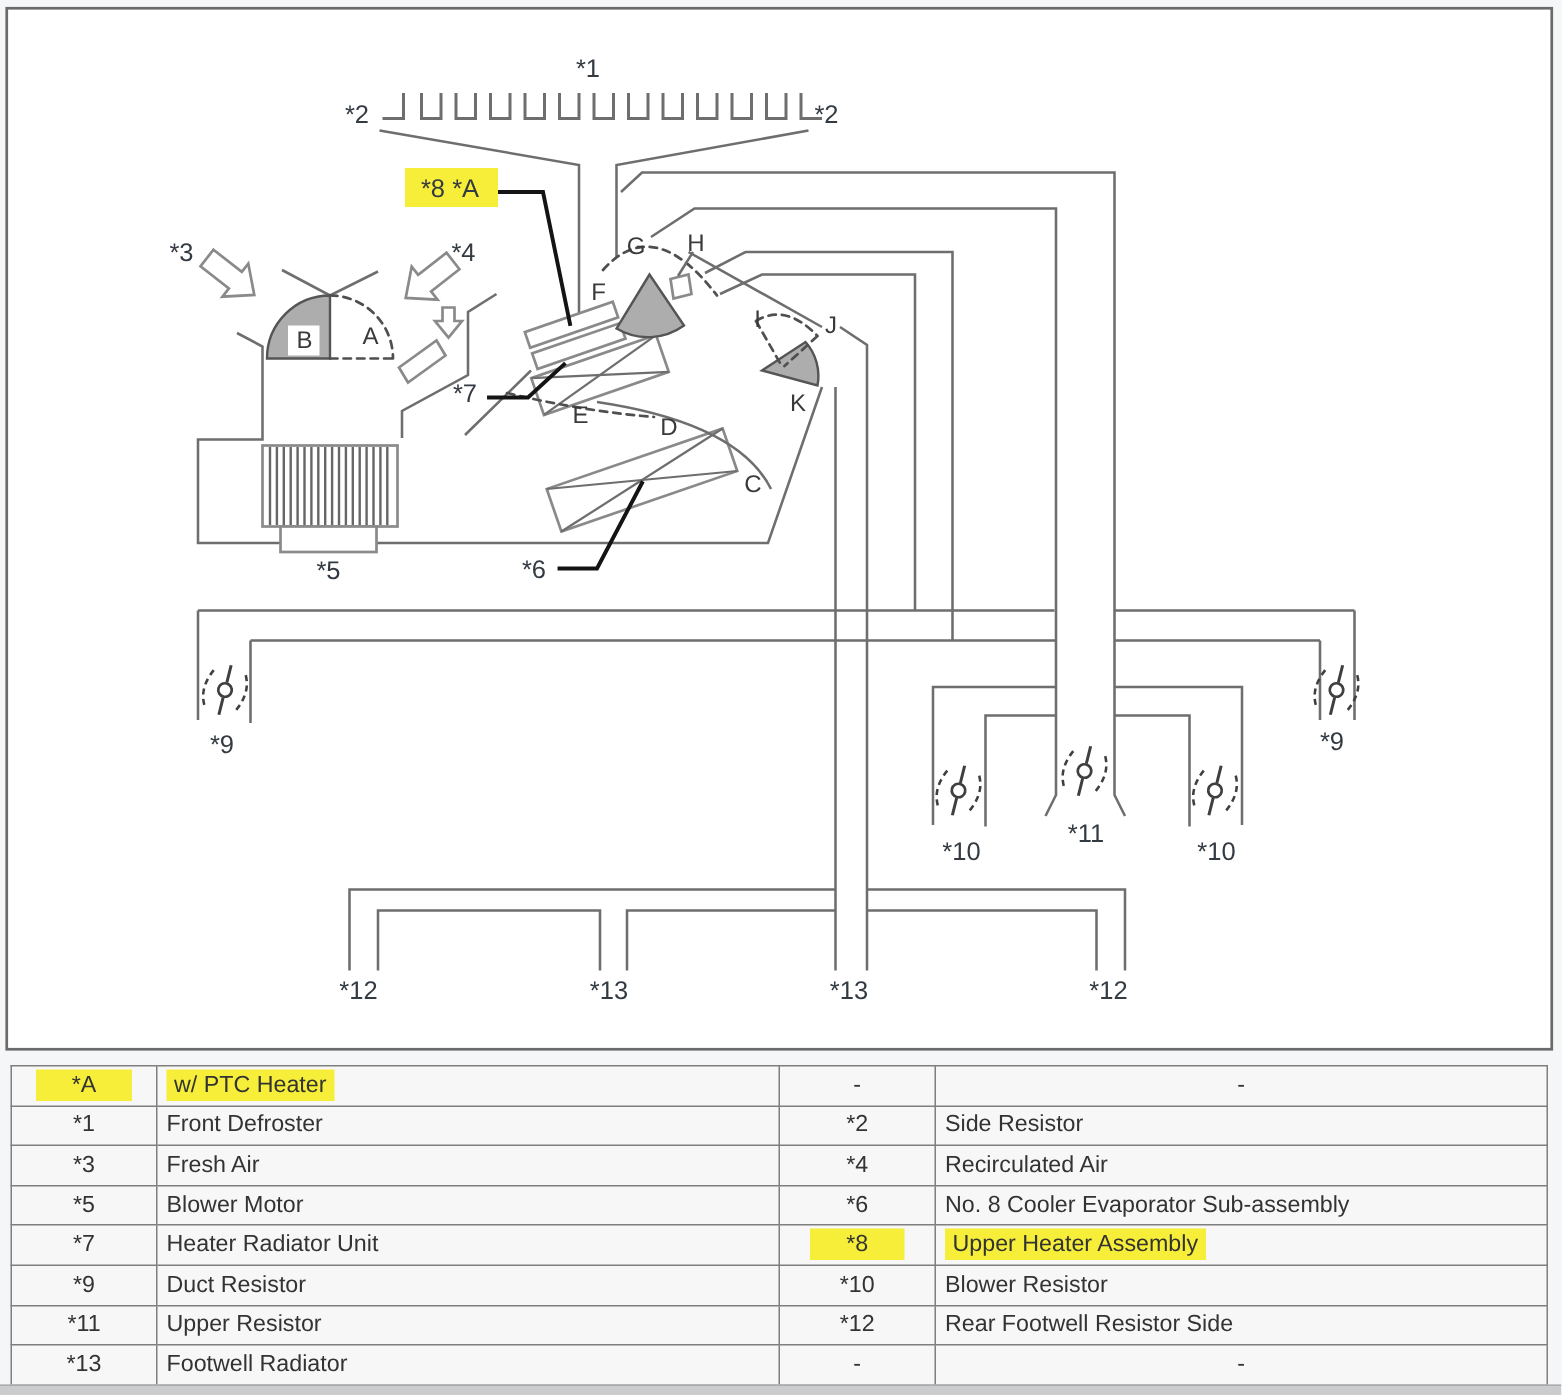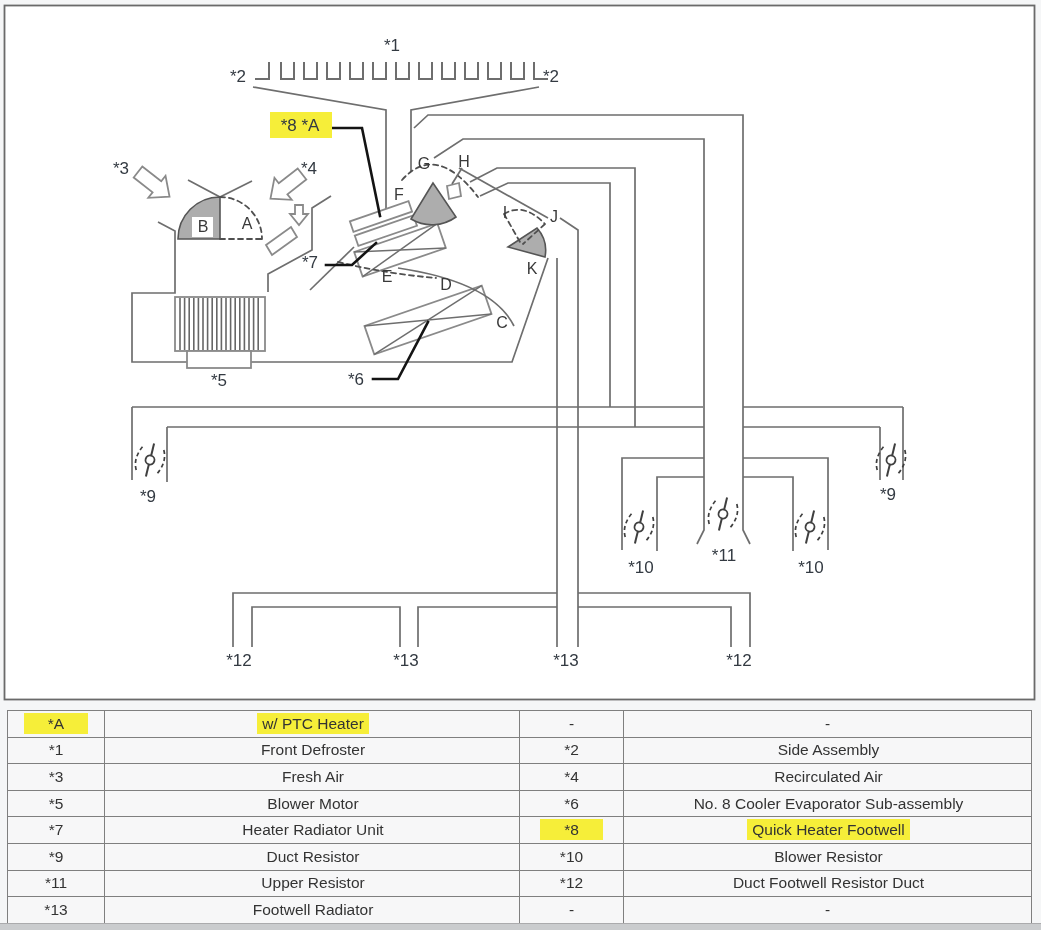--- a/index.html
+++ b/index.html
@@ -16,21 +16,21 @@
   .wht{fill:#ffffff;stroke:#8a8a8a;stroke-width:1.8;stroke-linejoin:miter;}
   .lbl{font-size:17px;fill:#333a42;text-anchor:middle;}
   .ltr{font-size:16px;fill:#3a3a3a;text-anchor:middle;}
   .res line{stroke:#3f3f3f;stroke-width:2;}
   .res circle{fill:#fff;stroke:#3f3f3f;stroke-width:1.8;}
   .res path{stroke:#3f3f3f;stroke-width:1.7;fill:none;stroke-dasharray:4 3;}
 
   
   .legend{position:absolute;left:7px;top:710px;width:1024px;border-collapse:collapse;
           table-layout:fixed;background:#f7f7f8;font-size:15.5px;color:#333;}
-  .legend td{border:1px solid #7f7f7f;height:25.6px;padding:0 4px 0 6px;overflow:hidden;white-space:nowrap;text-align:center;}
+  .legend td{border:1px solid #7f7f7f;height:25.6px;padding:0 4px 0 6px;overflow:hidden;white-space:nowrap;}
   .legend td.num{text-align:center;padding:0;}
   .legend td.dash-cell{text-align:center;padding:0;}
   .hl{background:#f6ee39;padding:2px 5px;}
   .hl-wide{padding:2px 24px;}
   .strip{position:absolute;left:0;top:923px;width:1041px;height:7px;background:#caccce;border-top:1px solid #ababad;}
 </style>
 </head>
 <body>
 
 <div class="page">
@@ -202,51 +202,51 @@
       <tr>
         <td class="num"><span class="hl hl-wide">*A</span></td>
         <td><span class="hl">w/ PTC Heater</span></td>
         <td class="num">-</td>
         <td class="dash-cell">-</td>
       </tr>
       <tr>
         <td class="num">*1</td>
         <td>Front Defroster</td>
         <td class="num">*2</td>
-        <td>Side Assembly</td>
+        <td>Side Resistor</td>
       </tr>
       <tr>
         <td class="num">*3</td>
         <td>Fresh Air</td>
         <td class="num">*4</td>
         <td>Recirculated Air</td>
       </tr>
       <tr>
         <td class="num">*5</td>
         <td>Blower Motor</td>
         <td class="num">*6</td>
         <td>No. 8 Cooler Evaporator Sub-assembly</td>
       </tr>
       <tr>
         <td class="num">*7</td>
         <td>Heater Radiator Unit</td>
         <td class="num"><span class="hl hl-wide">*8</span></td>
-        <td><span class="hl">Quick Heater Footwell</span></td>
+        <td><span class="hl">Upper Heater Assembly</span></td>
       </tr>
       <tr>
         <td class="num">*9</td>
         <td>Duct Resistor</td>
         <td class="num">*10</td>
         <td>Blower Resistor</td>
       </tr>
       <tr>
         <td class="num">*11</td>
         <td>Upper Resistor</td>
         <td class="num">*12</td>
-        <td>Duct Footwell Resistor Duct</td>
+        <td>Rear Footwell Resistor Side</td>
       </tr>
       <tr>
         <td class="num">*13</td>
         <td>Footwell Radiator</td>
         <td class="num dash-cell">-</td>
         <td class="dash-cell">-</td>
       </tr>
     </tbody>
   </table>
 

